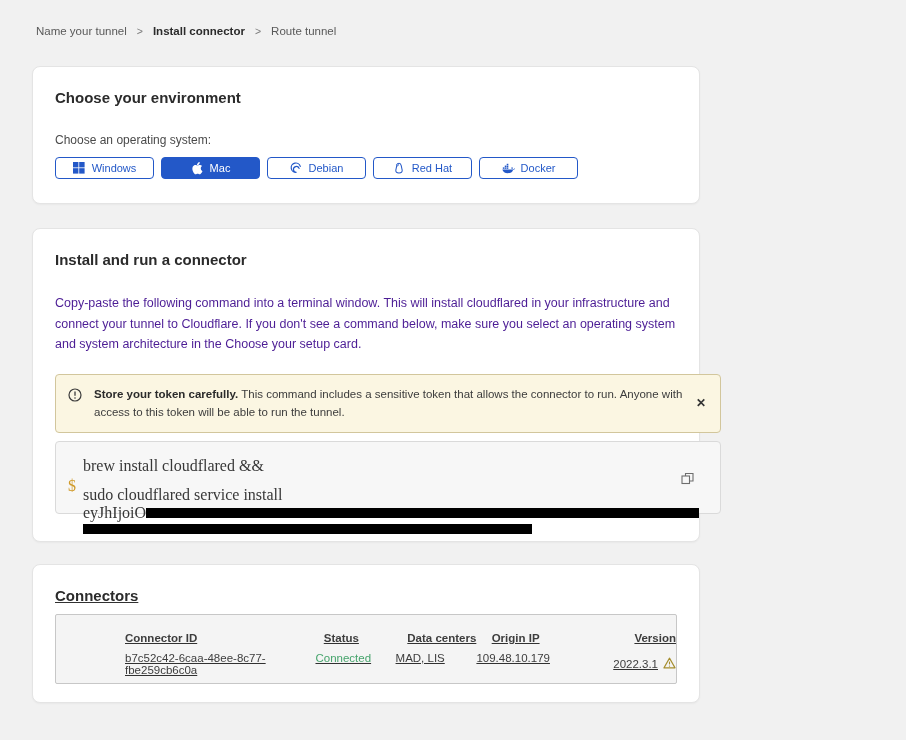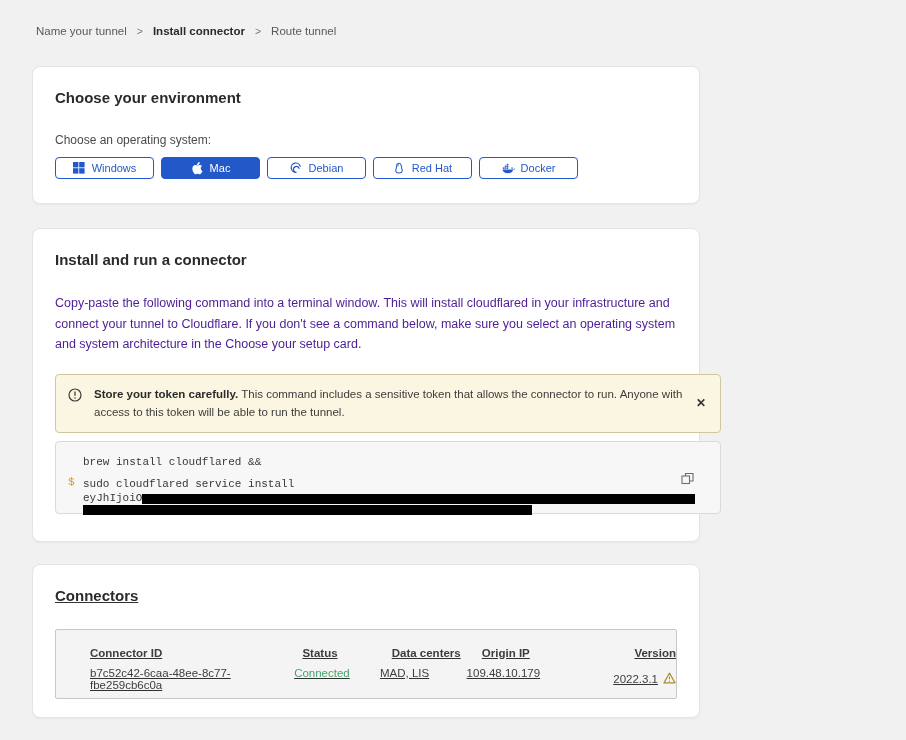--- a/index.html
+++ b/index.html
@@ -92,48 +92,48 @@
   }
 
   .code-block {
     margin-top: 8px;
     width: 666px;
     height: 73px;
     background: #f7f7f7;
     border: 1px solid #dadada;
     border-radius: 4px;
     position: relative;
-    font-family: Liberation Mono, monospace;
-    font-size: 11px;
+    font-family: Liberation Serif, serif;
+    font-size: 16px;
     color: #383838;
     padding: 13px 0 0 27px;
     line-height: 1.4;
   }
   .code-block .prompt {
     position: absolute; left: 12px; top: 33px;
     color: #d09a28;
   }
   .code-line-2 { margin-top: 7px; }
   .token-line { display: flex; align-items: center; height: 11px; margin-top: 1px; }
   .redact-bar { background: #000; height: 10px; display: inline-block; }
   .redact-1 { width: 553px; }
   .redact-2 { width: 449px; height: 10px; margin-top: 1px; }
   .copy-btn {
     position: absolute; right: 24px; top: 28px;
     background: none; border: none; cursor: pointer; padding: 2px;
   }
 
   
   .conn-table {
-    margin-top: 25px;
+    margin-top: 10px;
     border: 1px solid #c7c7c7;
     border-radius: 2px;
     background: #f4f4f4;
     height: 70px;
-    padding: 17px 0 0 34px;
+    padding: 17px 0 0 69px;
   }
   .t-row { display: flex; font-size: 11.5px; }
   .t-row.headers { font-weight: bold; color: #3d3d3d; }
   .t-row.values { margin-top: 8px; color: #3d3d3d; }
   .col-id { width: 245px; }
   .col-status { width: 103px; }
   .col-dc { width: 104px; }
   .col-ip { width: 176px; }
   .col-ver { flex: 1; }
   .status-connected { color: #46a46c; }

